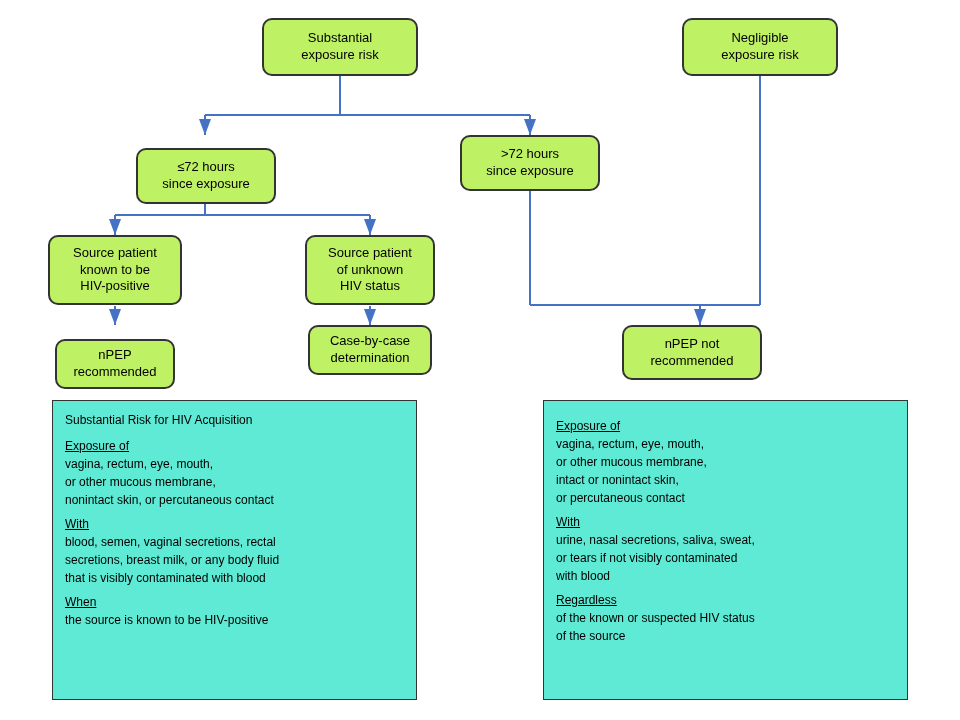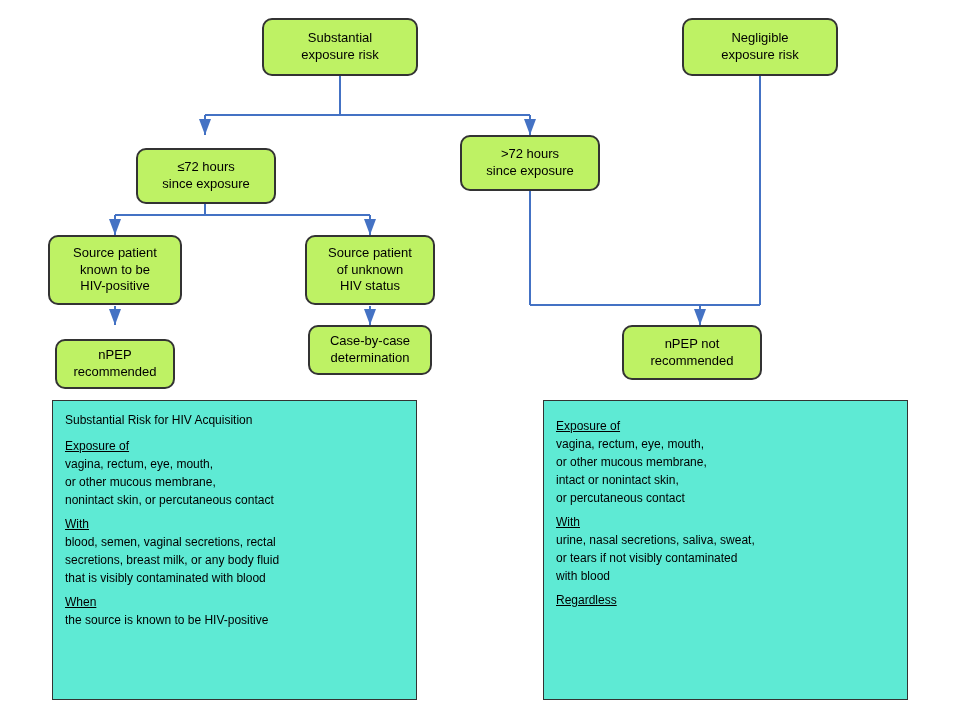--- a/index.html
+++ b/index.html
@@ -158,15 +158,17 @@
     <span class="underline">Exposure of</span>
     <div style="white-space: pre-line; margin-bottom:4px;">vagina, rectum, eye, mouth,
 or other mucous membrane,
 intact or nonintact skin,
 or percutaneous contact</div>
     <span class="underline">With</span>
     <div style="white-space: pre-line; margin-bottom:4px;">urine, nasal secretions, saliva, sweat,
 or tears if not visibly contaminated
 with blood</div>
     <span class="underline">Regardless</span>
+    <div style="white-space: pre-line;">of the known  or suspected HIV status
+of the source</div>
   </div>
 
 </div>
 
 </body></html>

